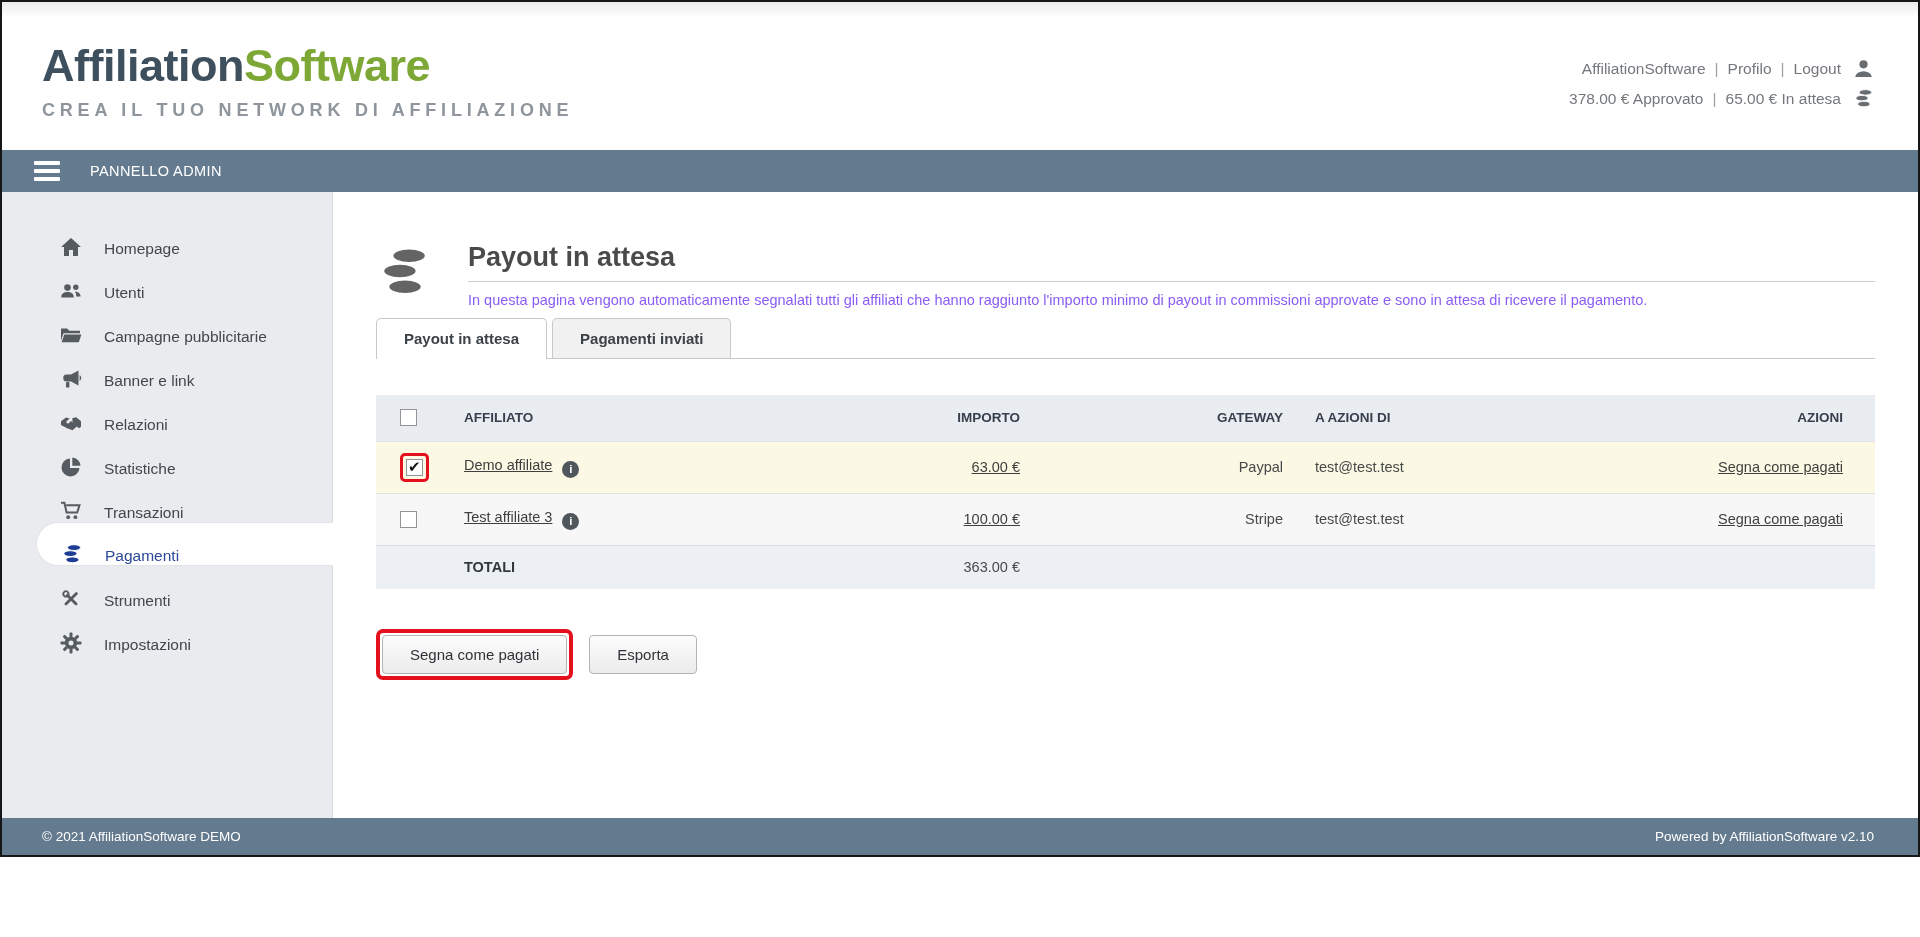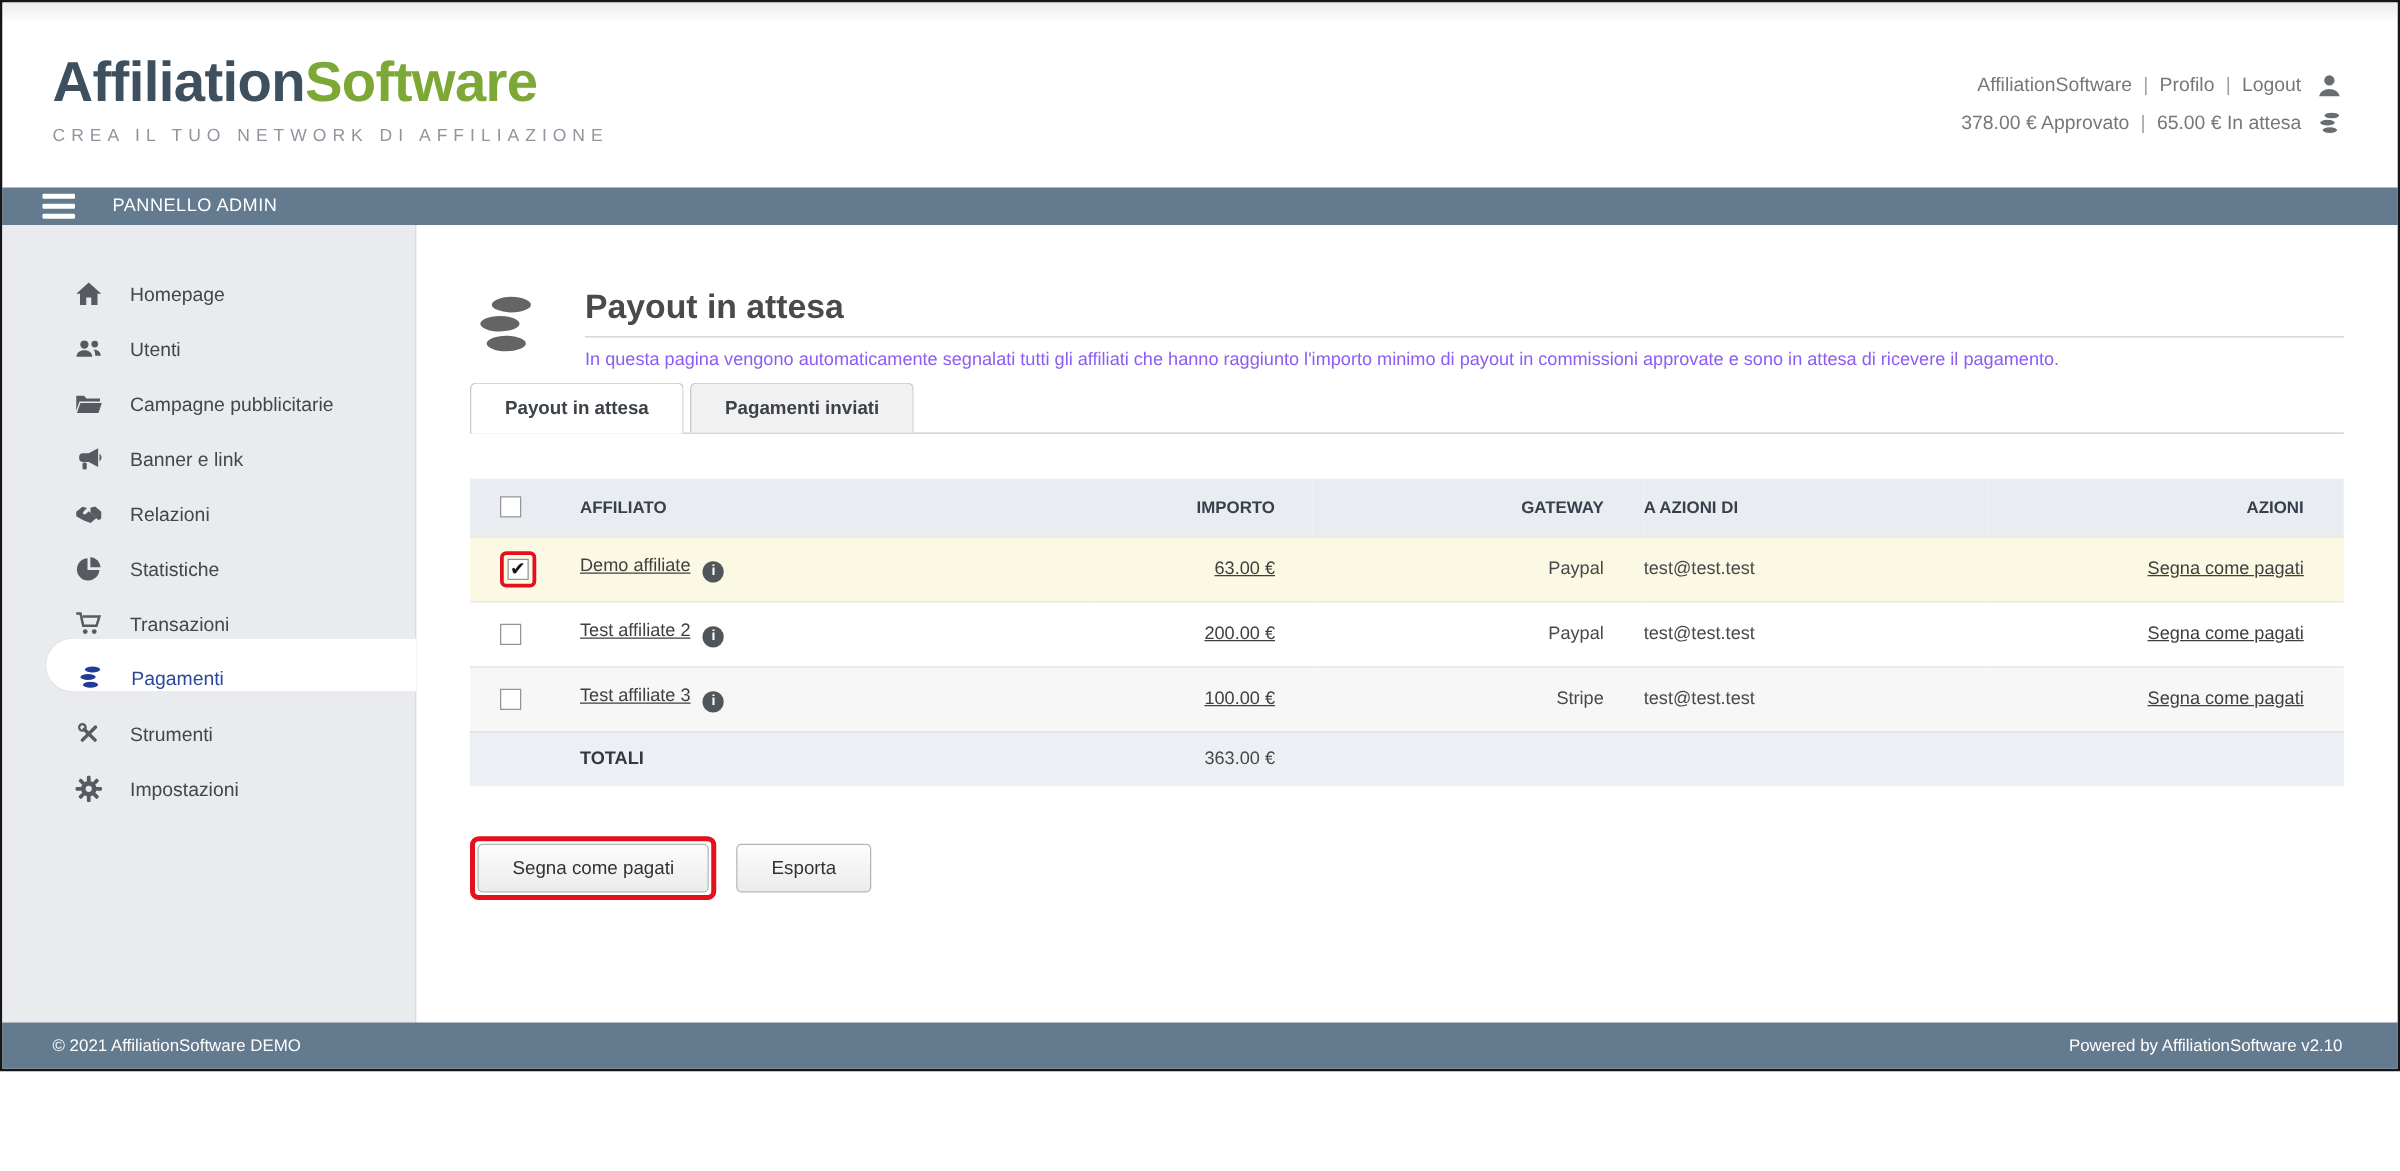--- a/index.html
+++ b/index.html
@@ -9,32 +9,32 @@
   .viewport { width: 1920px; height: 857px; border: 2px solid #161616;
     display: flex; flex-direction: column; background: #fff; }
 
   
   .top-header { height: 148px; display: flex; justify-content: space-between;
     padding: 0 44px 0 40px; background: linear-gradient(#ececec, #ffffff 16px); }
   .logo-block { margin-top: 38px; }
   .logo-line { font-size: 45px; font-weight: 600; letter-spacing: -0.5px; }
   .logo-a { color: #3e4f5e; }
   .logo-s { color: #7da836; }
-  .logo-tagline { margin-top: 8px; font-size: 14px; font-weight: 400;
+  .logo-tagline { margin-top: 8px; font-size: 18px; font-weight: 700;
     letter-spacing: 4.8px; color: #8e959c; }
   .header-right { margin-top: 56px; text-align: right; color: #74787c;
     font-size: 15.5px; line-height: 1; }
   .hr-line { display: flex; align-items: center; justify-content: flex-end;
     margin-bottom: 9px; }
   .hr-sep { color: #9aa0a5; margin: 0 9px; }
   .hr-icon { color: #686d72; margin-left: 12px; display: inline-flex; }
   .hr-link { cursor: pointer; }
 
   
-  .admin-bar { height: 30px; background: #647a8f; display: flex;
+  .admin-bar { height: 42px; background: #647a8f; display: flex;
     align-items: center; padding-left: 32px; flex: 0 0 auto; }
   .hamburger { display: inline-flex; flex-direction: column; gap: 4px;
     cursor: pointer; }
   .hamburger span { width: 26px; height: 4px; background: #fff; border-radius: 1px; }
   .admin-title { color: #fff; font-size: 14.5px; letter-spacing: 0.4px;
     margin-left: 30px; }
 
   
   .body-row { flex: 1; display: flex; min-height: 0; background: #fff; }
   .sidebar { width: 331px; flex: 0 0 331px; background: #e9ebee;
@@ -330,28 +330,20 @@
                 <span class="red-ring">
                     <span class="cb checked"></span>
                   </span>
               </td>
               <td class="cell-aff"><a class="tlink">Demo affiliate</a><span class="info-dot">i</span></td>
               <td class="cell-r"><a class="tlink">63.00 €</a></td>
               <td class="cell-r2">Paypal</td>
               <td>test@test.test</td>
               <td class="cell-r2"><a class="tlink">Segna come pagati</a></td>
             </tr>
-            <tr>
-              <td class="cell-cb"><span class="cb"></span></td>
-              <td class="cell-aff"><a class="tlink">Test affiliate 2</a><span class="info-dot">i</span></td>
-              <td class="cell-r"><a class="tlink">200.00 €</a></td>
-              <td class="cell-r2">Paypal</td>
-              <td>test@test.test</td>
-              <td class="cell-r2"><a class="tlink">Segna come pagati</a></td>
-            </tr>
             <tr class="row-alt">
               <td class="cell-cb"><span class="cb"></span></td>
               <td class="cell-aff"><a class="tlink">Test affiliate 3</a><span class="info-dot">i</span></td>
               <td class="cell-r"><a class="tlink">100.00 €</a></td>
               <td class="cell-r2">Stripe</td>
               <td>test@test.test</td>
               <td class="cell-r2"><a class="tlink">Segna come pagati</a></td>
             </tr>
             <tr class="tfoot">
               <td></td>

